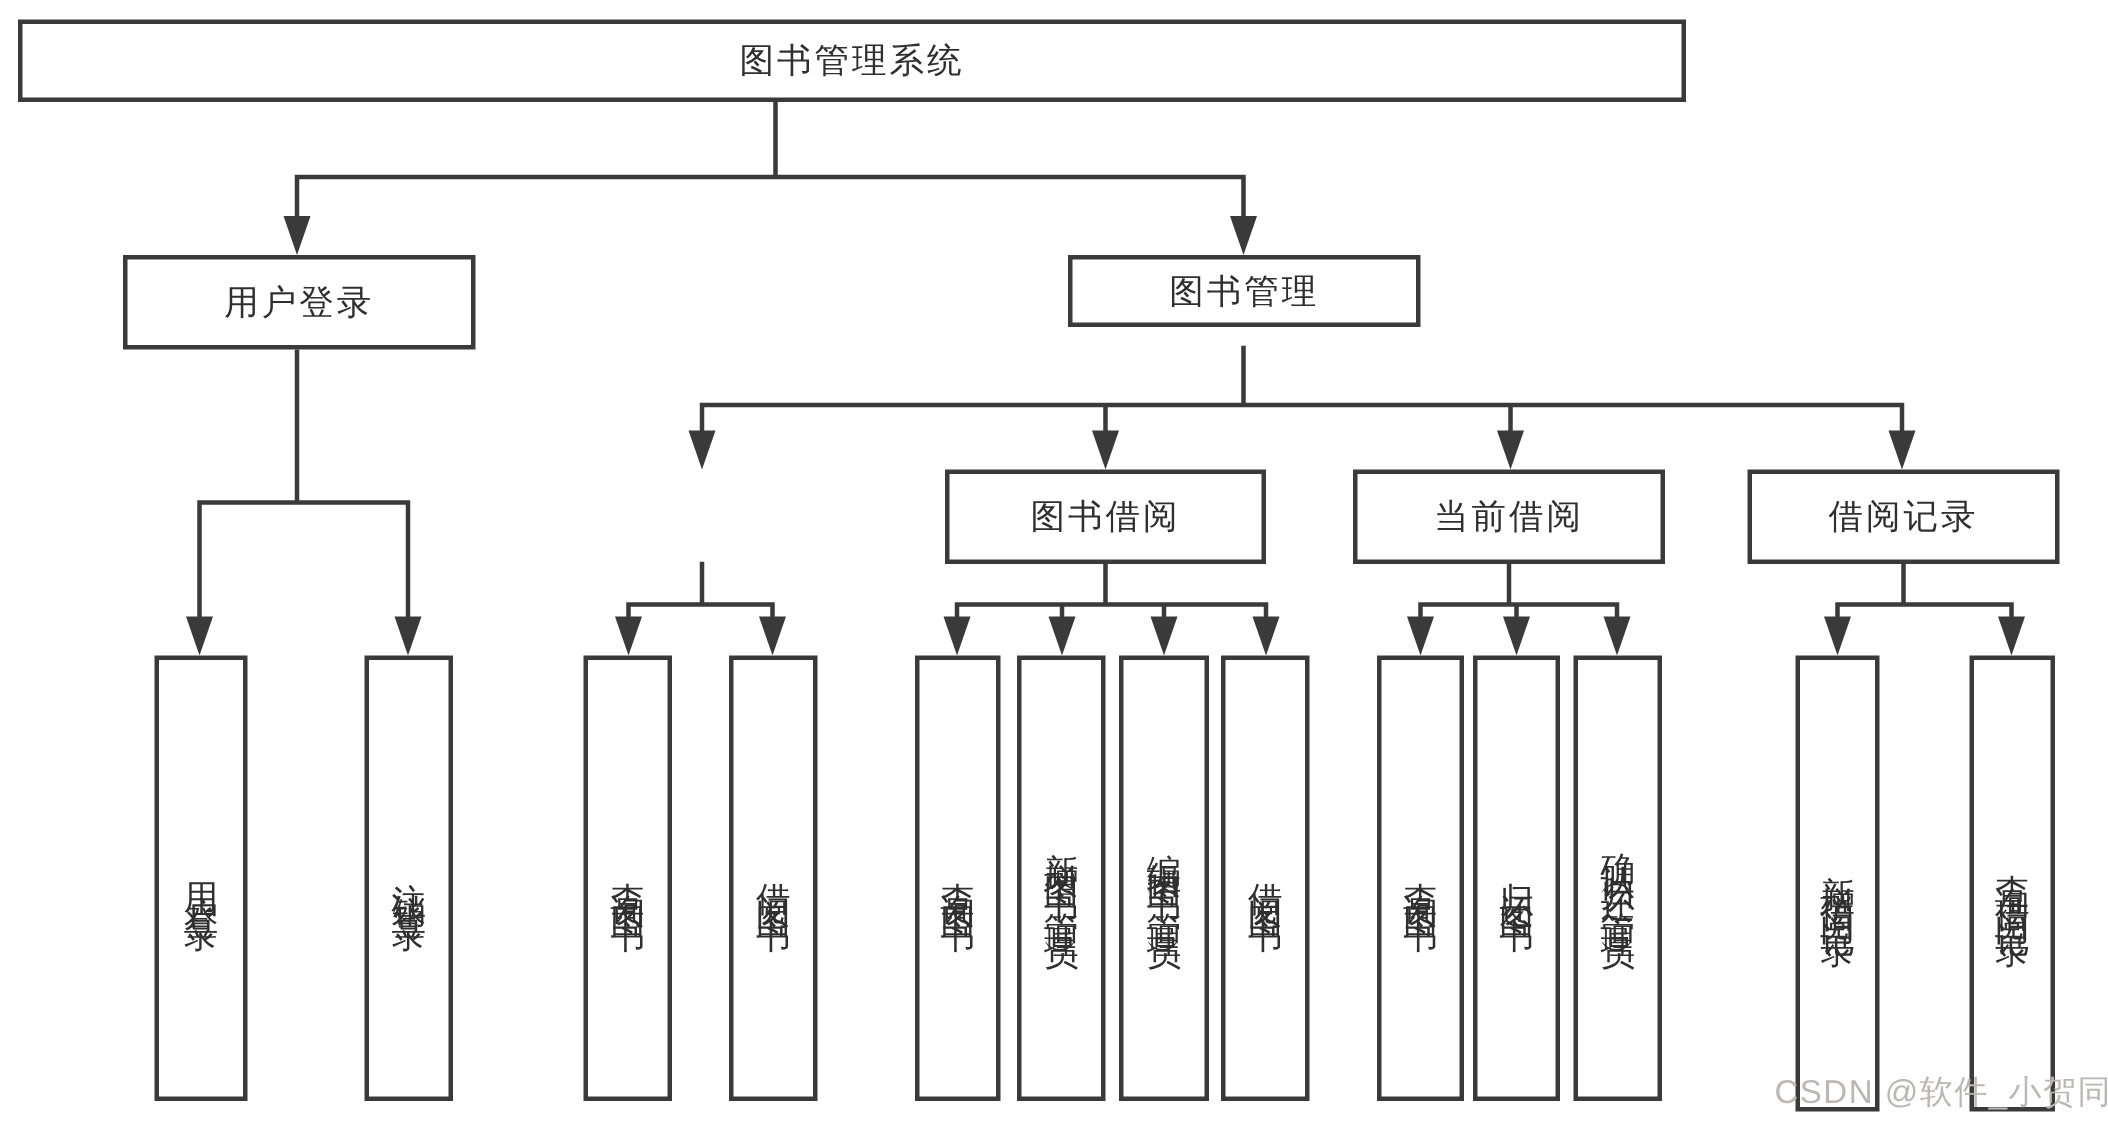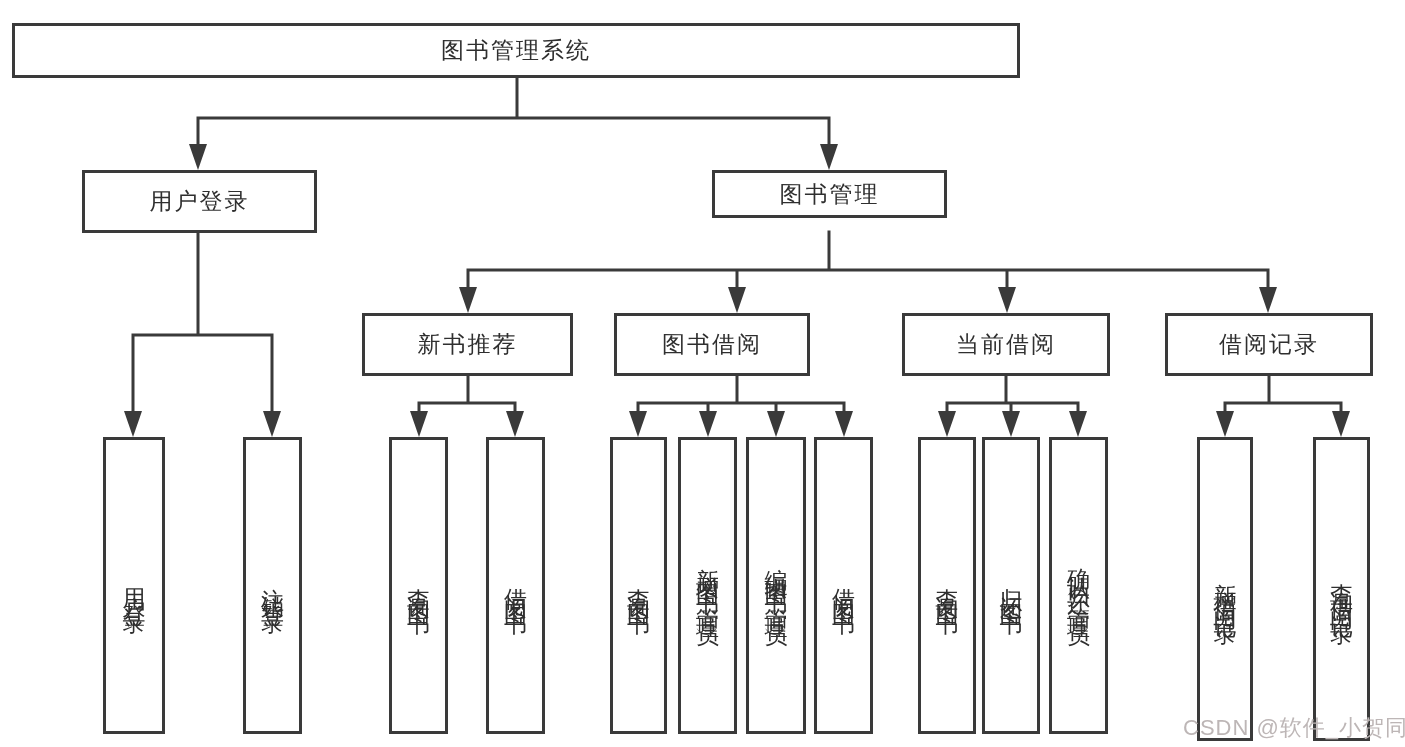--- a/index.html
+++ b/index.html
@@ -82,27 +82,26 @@
       <polygon points="767,411 785,411 776,437"></polygon>
       <polygon points="835,411 853,411 844,437"></polygon>
       <polygon points="938,411 956,411 947,437"></polygon>
       <polygon points="1002,411 1020,411 1011,437"></polygon>
       <polygon points="1069,411 1087,411 1078,437"></polygon>
       <polygon points="1216,411 1234,411 1225,437"></polygon>
       <polygon points="1332,411 1350,411 1341,437"></polygon>
     </g>
   </svg>
 
-  <div class="node" style="left:12px;top:23px;width:1008px;height:55px;">图书管理系统</div>
+  <div class="node" style="left:12px;top:13px;width:1112px;height:55px;">图书管理系统</div>
 
   <div class="node" style="left:82px;top:170px;width:235px;height:63px;">用户登录</div>
   <div class="node" style="left:712px;top:170px;width:235px;height:48px;">图书管理</div>
 
-  <div class="node" style="left:362px;top:313px;width:211px;height:63px;">新书推荐</div>
-  <div class="node" style="left:614px;top:313px;width:196px;height:63px;">图书借阅</div>
+  <div class="node" style="left:630px;top:313px;width:214px;height:63px;">图书借阅</div>
   <div class="node" style="left:902px;top:313px;width:208px;height:63px;">当前借阅</div>
   <div class="node" style="left:1165px;top:313px;width:208px;height:63px;">借阅记录</div>
 
   <div class="node leaf" style="left:103px;top:437px;width:62px;height:297px;">用户登录</div>
   <div class="node leaf" style="left:243px;top:437px;width:59px;height:297px;">注销登录</div>
 
   <div class="node leaf" style="left:389px;top:437px;width:59px;height:297px;">查询图书</div>
   <div class="node leaf" style="left:486px;top:437px;width:59px;height:297px;">借阅图书</div>
 
   <div class="node leaf" style="left:610px;top:437px;width:57px;height:297px;">查询图书</div>

